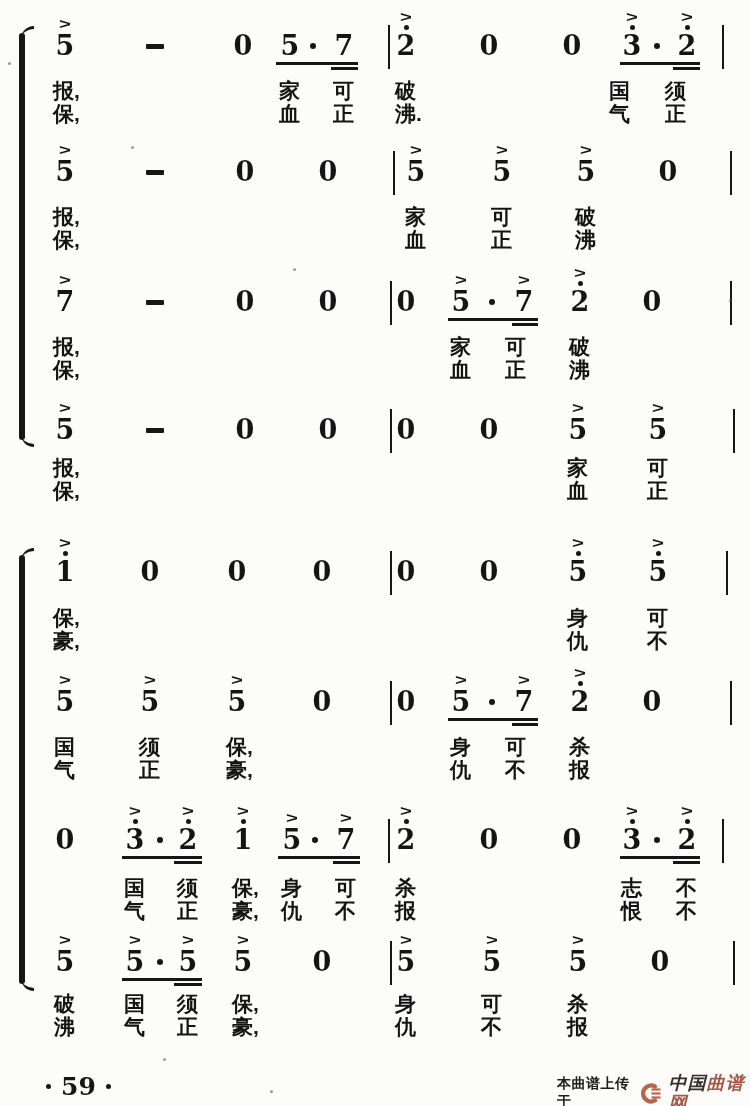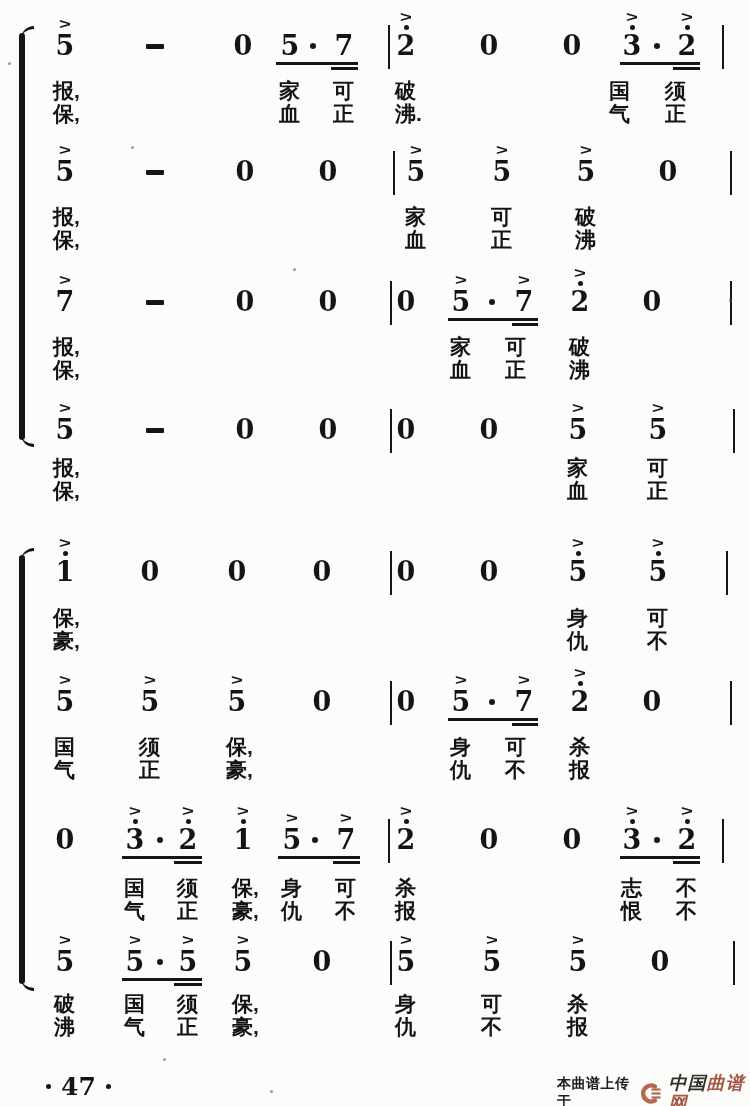--- a/index.html
+++ b/index.html
@@ -431,21 +431,21 @@
       <div class="speck" style="left: 163px; top: 1058px;"></div>
       <div class="speck" style="left: 293px; top: 268px;"></div>
       <div class="speck" style="left: 131px; top: 146px;"></div>
       <div class="speck" style="left: 729px; top: 299px;"></div>
       <div class="speck" style="left: 270px; top: 1090px;"></div>
       <div class="speck" style="left: 8px; top: 62px;"></div>
     </div>
 
   <div class="pageno">
     <span class="pdot"></span>
-    <span class="num">47</span>
+    <span class="num">59</span>
     <span class="pdot"></span>
   </div>
 
   <div class="watermark">
     <span class="wm-prefix">本曲谱上传于</span>
     <span style="display:inline-flex;">
       <svg width="23" height="21" viewBox="0 0 23 21" aria-hidden="true">
         <path d="M16 3.5 A8 8 0 1 0 16 17.5" stroke="#b4674f" stroke-width="4.2" fill="none" stroke-linecap="round"></path>
         <line x1="12.5" y1="6.5" x2="21.5" y2="6.5" stroke="#b4674f" stroke-width="2.2"></line>
         <line x1="12.5" y1="10.5" x2="21.5" y2="10.5" stroke="#b4674f" stroke-width="2.2"></line>

